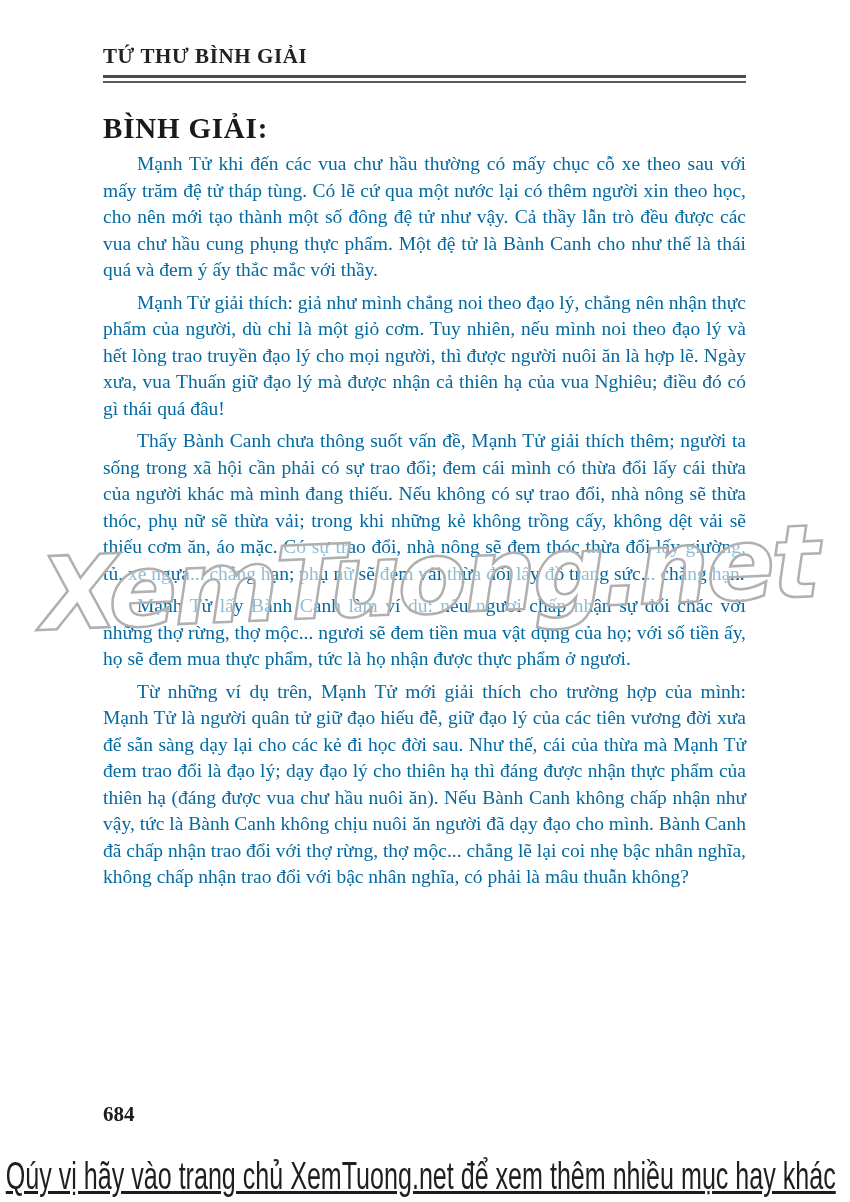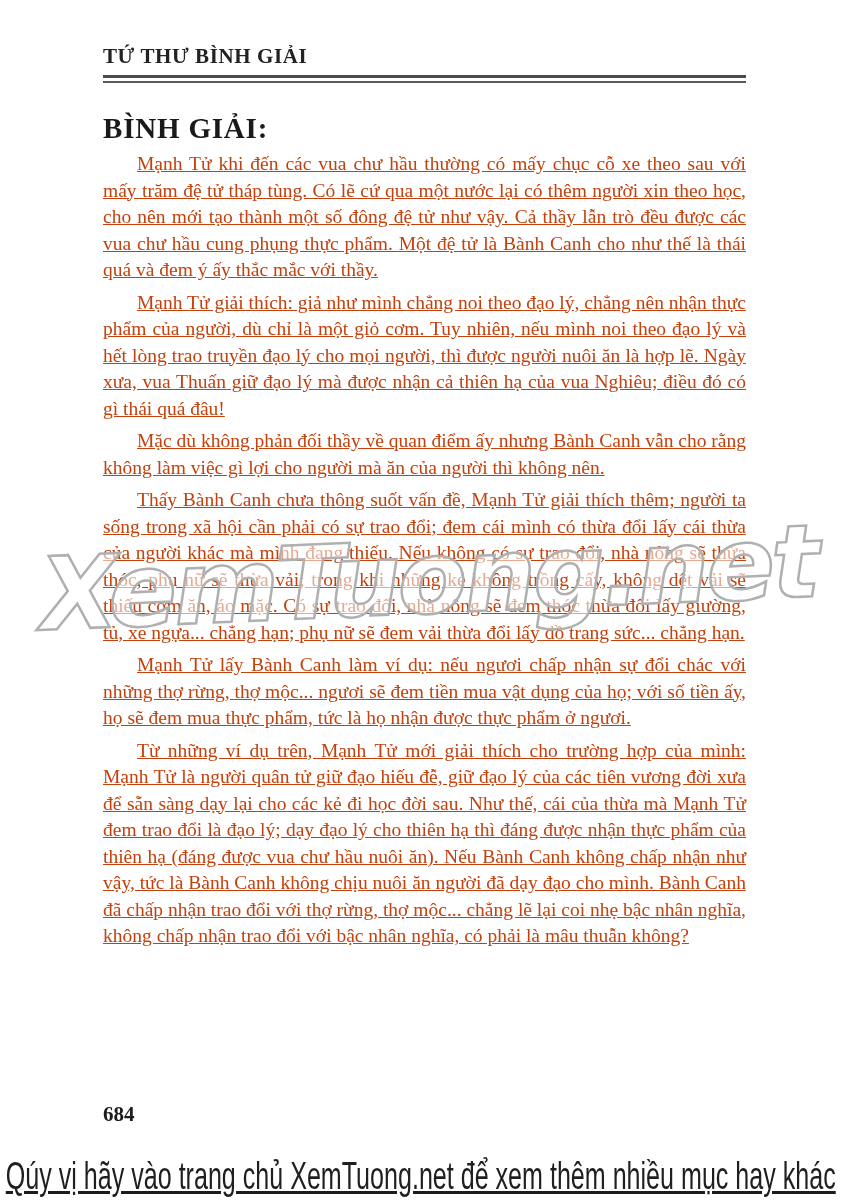--- a/index.html
+++ b/index.html
@@ -37,22 +37,21 @@
     letter-spacing: 0.8px;
     color: #1a1a1a;
   }
   .body-text { margin-top: 5px; }
   .body-text p {
     font-size: 19.5px;
     line-height: 26.5px;
     text-align: justify;
     text-indent: 34px;
     margin-top: 6px;
-    color: #c2410c;
-    text-decoration: underline;
+    color: #0369a1;
   }
   .watermark {
     position: absolute;
     left: 40px;
     top: 536px;
     width: 780px;
     font-family: "DejaVu Sans", sans-serif;
     font-style: italic;
     font-weight: bold;
     font-size: 101px;
@@ -100,21 +99,20 @@
 <div class="page">
   <div class="header-title">TỨ THƯ BÌNH GIẢI</div>
 
   <div class="double-rule"></div>
 
   <div class="section-heading">BÌNH GIẢI:</div>
 
   <div class="body-text">
     <p>Mạnh Tử khi đến các vua chư hầu thường có mấy chục cỗ xe theo sau với mấy trăm đệ tử tháp tùng. Có lẽ cứ qua một nước lại có thêm người xin theo học, cho nên mới tạo thành một số đông đệ tử như vậy. Cả thầy lẫn trò đều được các vua chư hầu cung phụng thực phẩm. Một đệ tử là Bành Canh cho như thế là thái quá và đem ý ấy thắc mắc với thầy.</p>
     <p>Mạnh Tử giải thích: giả như mình chẳng noi theo đạo lý, chẳng nên nhận thực phẩm của người, dù chỉ là một giỏ cơm. Tuy nhiên, nếu mình noi theo đạo lý và hết lòng trao truyền đạo lý cho mọi người, thì được người nuôi ăn là hợp lẽ. Ngày xưa, vua Thuấn giữ đạo lý mà được nhận cả thiên hạ của vua Nghiêu; điều đó có gì thái quá đâu!</p>
-    <p>Mặc dù không phản đối thầy về quan điểm ấy nhưng Bành Canh vẫn cho rằng không làm việc gì lợi cho người mà ăn của người thì không nên.</p>
     <p>Thấy Bành Canh chưa thông suốt vấn đề, Mạnh Tử giải thích thêm; người ta sống trong xã hội cần phải có sự trao đổi; đem cái mình có thừa đổi lấy cái thừa của người khác mà mình đang thiếu. Nếu không có sự trao đổi, nhà nông sẽ thừa thóc, phụ nữ sẽ thừa vải; trong khi những kẻ không trồng cấy, không dệt vải sẽ thiếu cơm ăn, áo mặc. Có sự trao đổi, nhà nông sẽ đem thóc thừa đổi lấy giường, tủ, xe ngựa... chẳng hạn; phụ nữ sẽ đem vải thừa đổi lấy đồ trang sức... chẳng hạn.</p>
     <p>Mạnh Tử lấy Bành Canh làm ví dụ: nếu ngươi chấp nhận sự đổi chác với những thợ rừng, thợ mộc... ngươi sẽ đem tiền mua vật dụng của họ; với số tiền ấy, họ sẽ đem mua thực phẩm, tức là họ nhận được thực phẩm ở ngươi.</p>
     <p>Từ những ví dụ trên, Mạnh Tử mới giải thích cho trường hợp của mình: Mạnh Tử là người quân tử giữ đạo hiếu đễ, giữ đạo lý của các tiên vương đời xưa để sẵn sàng dạy lại cho các kẻ đi học đời sau. Như thế, cái của thừa mà Mạnh Tử đem trao đổi là đạo lý; dạy đạo lý cho thiên hạ thì đáng được nhận thực phẩm của thiên hạ (đáng được vua chư hầu nuôi ăn). Nếu Bành Canh không chấp nhận như vậy, tức là Bành Canh không chịu nuôi ăn người đã dạy đạo cho mình. Bành Canh đã chấp nhận trao đổi với thợ rừng, thợ mộc... chẳng lẽ lại coi nhẹ bậc nhân nghĩa, không chấp nhận trao đổi với bậc nhân nghĩa, có phải là mâu thuẫn không?</p>
   </div>
 </div>
 
 <div class="watermark">XemTuong.net</div>
 
 <div class="page-number">684</div>
 

